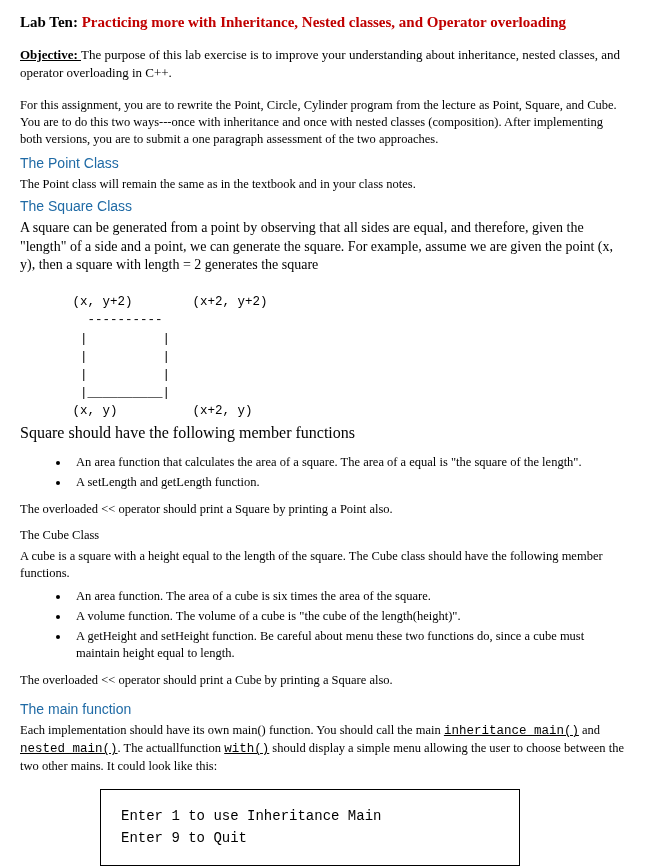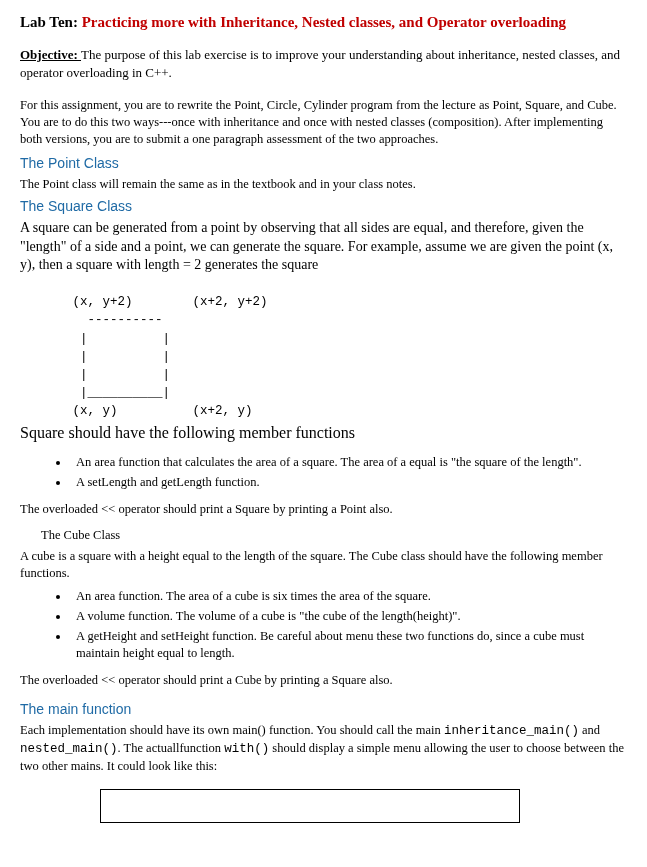--- a/index.html
+++ b/index.html
@@ -70,20 +70,21 @@
       margin: 6px 0 10px 50px;
       padding: 0;
     }
     ul.bullets li {
       font-size: 12.5px;
       margin-bottom: 3px;
       padding-left: 6px;
     }
     .mono {
       font-family: 'Courier New', Courier, monospace;
+      text-decoration: underline;
     }
     .main-para {
       font-size: 12.5px;
       margin-bottom: 4px;
     }
     .menu-box {
       border: 1px solid #000;
       margin: 14px 0 14px 80px;
       width: 420px;
       padding: 16px 20px;
@@ -120,30 +121,32 @@
        (x, y)          (x+2, y)</div>
 <div class="after-diagram">Square should have the following member functions</div>
 
 <ul class="bullets">
   <li>An area function that calculates the area of a square. The area of a equal is "the square of the length".</li>
   <li>A setLength and getLength function.</li>
 </ul>
 
 <div class="body-small">The overloaded &lt;&lt; operator should print a Square by printing a Point also.</div>
 
-<div class="body-small" style="margin-top:10px;margin-left:21px;">The Cube Class</div>
+<div class="body-small" style="margin-top:10px;">The Cube Class</div>
 <div class="body-small">A cube is a square with a height equal to the length of the square. The Cube class should have the following member functions.</div>
 
 <ul class="bullets">
   <li>An area function. The area of a cube is six times the area of the square.</li>
   <li>A volume function. The volume of a cube is "the cube of the length(height)".</li>
   <li>A getHeight and setHeight function. Be careful about menu these two functions do, since a cube must maintain height equal to length.</li>
 </ul>
 
 <div class="body-small">The overloaded &lt;&lt; operator should print a Cube by printing a Square also.</div>
 
 <div class="section-heading" style="margin-top:12px;">The main function</div>
 <div class="main-para">
   <span>Each implementation should have its own main() function. You should call the main </span><span class="mono">inheritance_main()</span><span> and </span><span class="mono">nested_main()</span><span>. The actuallfunction </span><span class="mono">with()</span><span> should display a simple menu allowing the user to choose between the two other mains. It could look like this:</span>
 </div>
 
 <div class="menu-box">
+  <div>Enter 1 to use Inheritance Main</div>
+  <div>Enter 9 to Quit</div>
 </div>
 
 </body></html>

